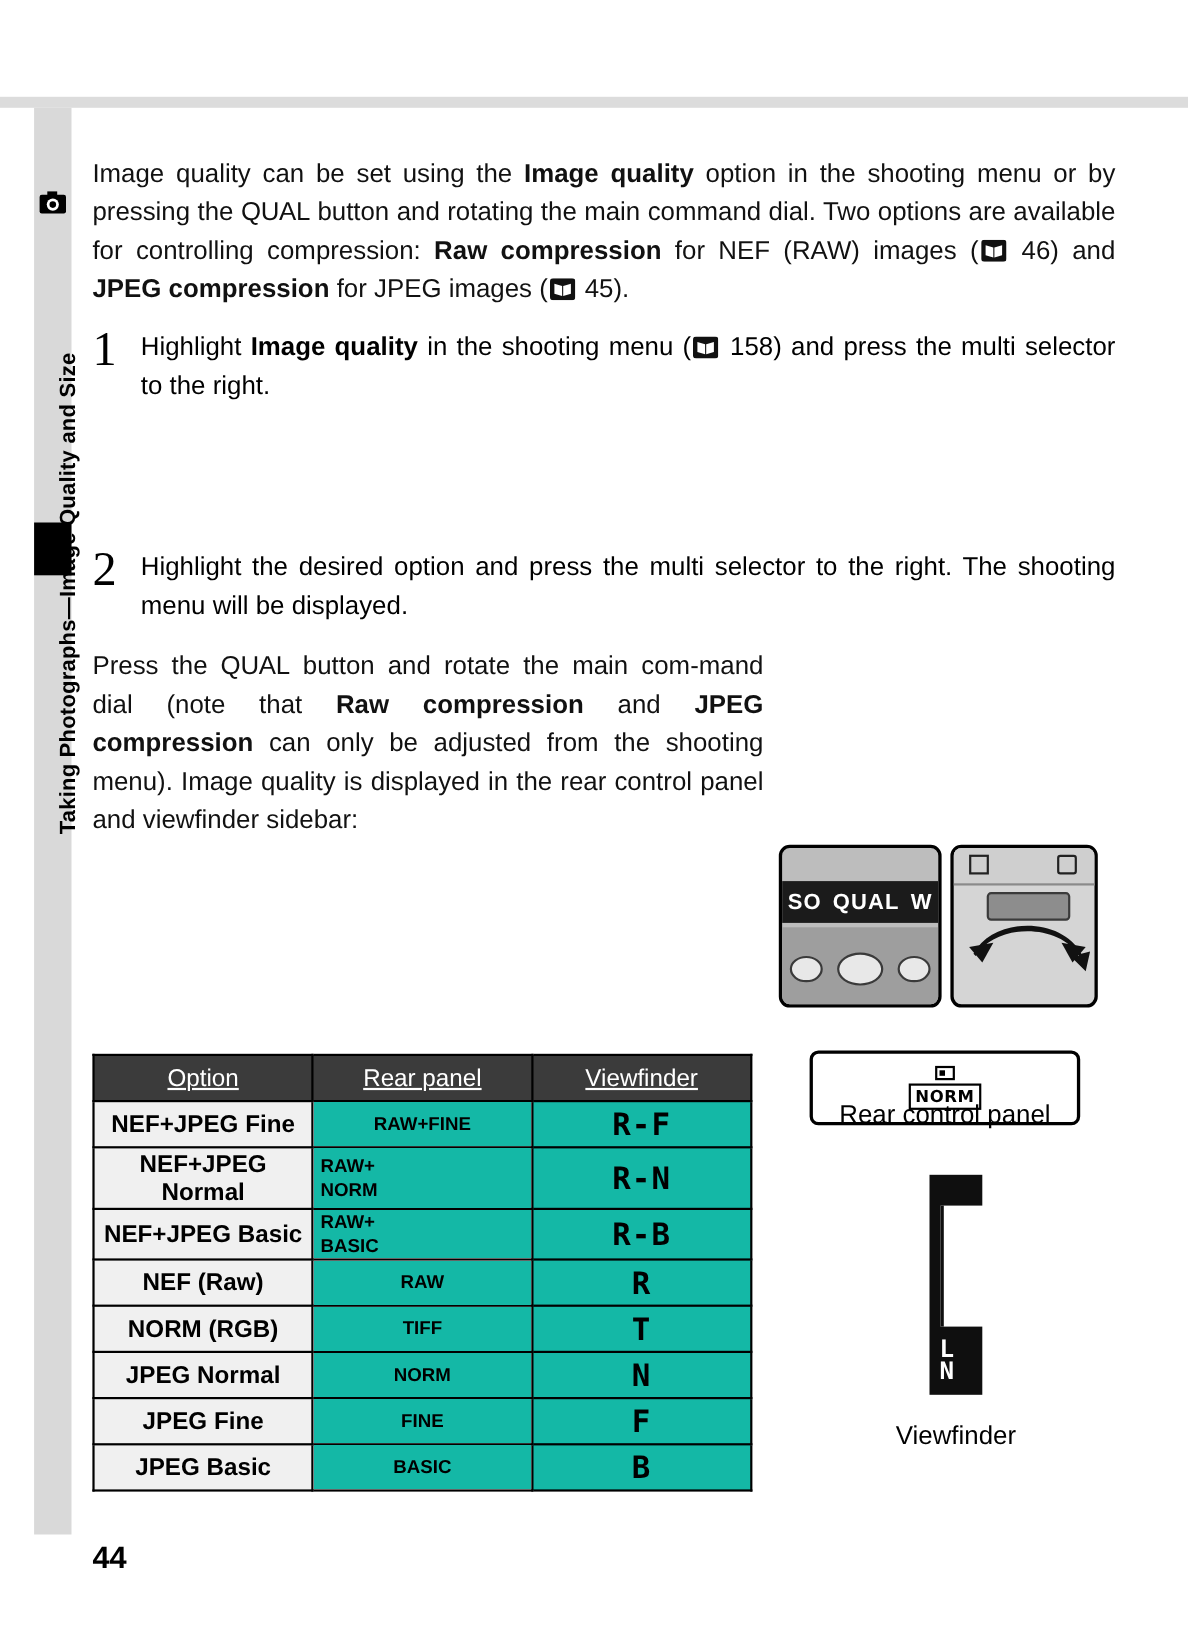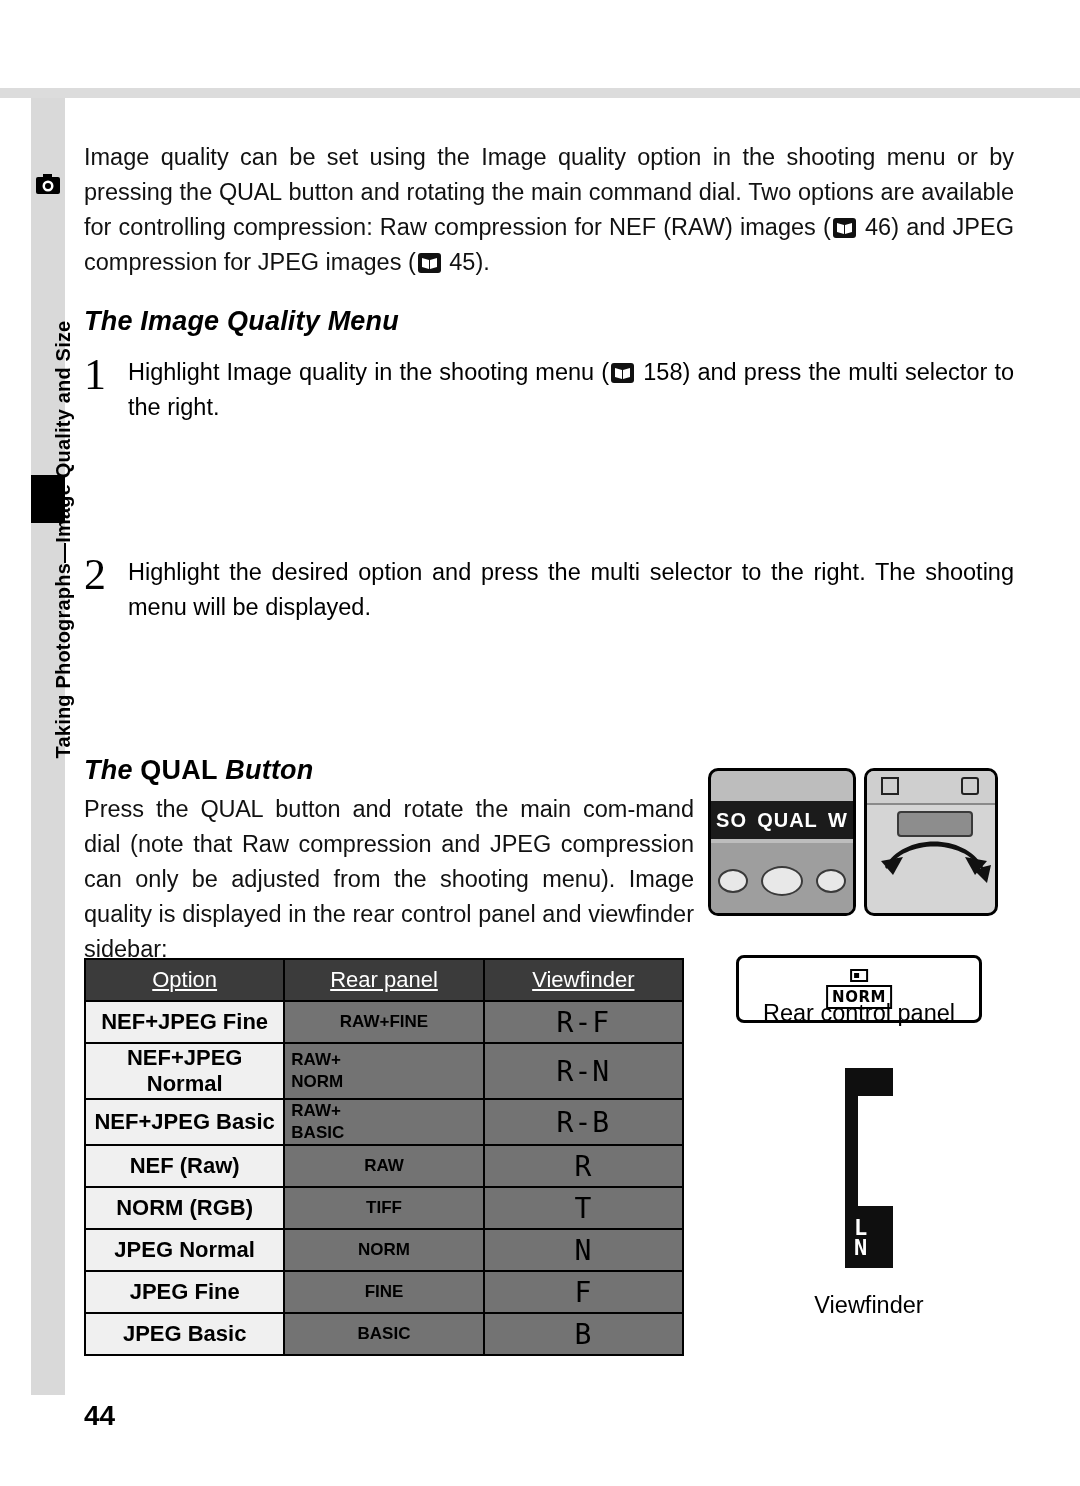--- a/index.html
+++ b/index.html
@@ -56,21 +56,21 @@
     left:84px; top:140px;
     width:930px;
   }
   p.body {
     margin:0;
     font-size:23.5px;
     line-height:35px;
     text-align:justify;
     color:#111;
   }
-  .b { font-weight:normal; }
+  .b { font-weight:bold; }
   .qual-inline { font-family:"Liberation Sans", sans-serif; font-weight:normal; letter-spacing:-0.3px;}
   h2.sub {
     font-size:27px;
     font-style:italic;
     font-weight:bold;
     margin:26px 0 6px 0;
     letter-spacing:0.2px;
   }
   .step {
     position:relative;
@@ -115,41 +115,41 @@
     font-weight:normal;
     height:42px;
     border:2px solid #000;
     text-align:center;
     text-decoration:underline;
   }
   table.qual td {
     border:2px solid #000;
     text-align:center;
     height:42px;
-    background:#737373;
+    background:#14b8a6;
   }
   td.opt {
     font-size:22px;
     font-weight:bold;
     background:#f0f0f0 !important;
     width:336px;
     margin-top:48px;
   }
   td.rear {
     font-size:17px;
     font-weight:bold;
     width:130px;
     position:relative;
     padding:0 6px;
   }
   td.vf {
     width:130px;
     font-family:"DejaVu Sans Mono", monospace;
     font-size:28px;
-    font-weight:normal;
+    font-weight:bold;
     letter-spacing:1px;
   }
   .rear-2line { display:block; line-height:22px; text-align:left; }
 
   
   .fig-camera {
     position:absolute; left:708px; top:768px;
     width:290px; height:148px;
   }
   .cam-left {
@@ -255,37 +255,35 @@
   <p class="body"><span>Image quality can be set using the </span><span class="b">Image quality</span><span> option in the shooting menu or by pressing the </span><span class="qual-inline">QUAL</span><span> button and rotating the main command dial. Two options are available for controlling compression: </span><span class="b">Raw compression</span><span> for NEF (RAW) images (</span><span class="bookicon"><svg width="23" height="20" viewBox="0 0 23 20">
           <rect x="0" y="0" width="23" height="20" rx="3" fill="#111"></rect>
           <path d="M4 5 L11 7 L11 16 L4 14 Z" fill="#fff"></path>
           <path d="M19 5 L12 7 L12 16 L19 14 Z" fill="#fff"></path>
         </svg></span> <span>46</span><span>) and </span><span class="b">JPEG compression</span><span> for JPEG images (</span><span class="bookicon"><svg width="23" height="20" viewBox="0 0 23 20">
           <rect x="0" y="0" width="23" height="20" rx="3" fill="#111"></rect>
           <path d="M4 5 L11 7 L11 16 L4 14 Z" fill="#fff"></path>
           <path d="M19 5 L12 7 L12 16 L19 14 Z" fill="#fff"></path>
         </svg></span> <span>45</span><span>).</span></p>
 
-  <h2 class="sub">The Image Quality Menu</h2>
 
   <div class="step" style="margin-top:18px;">
     <div class="step-num">1</div>
     <div class="step-text"><span>Highlight </span><span class="b">Image quality</span><span> in the shooting menu (</span><span class="bookicon"><svg width="23" height="20" viewBox="0 0 23 20">
             <rect x="0" y="0" width="23" height="20" rx="3" fill="#111"></rect>
             <path d="M4 5 L11 7 L11 16 L4 14 Z" fill="#fff"></path>
             <path d="M19 5 L12 7 L12 16 L19 14 Z" fill="#fff"></path>
           </svg></span> <span>158</span><span>) and press the multi selector to the right.</span></div>
   </div>
 
   <div class="step" style="margin-top:110px;">
     <div class="step-num">2</div>
     <div class="step-text">Highlight the desired option and press the multi selector to the right.  The shooting menu will be displayed.</div>
   </div>
 
-  <h2 class="sub" style="margin-top:110px;"><span>The </span><span style="font-style:normal;">QUAL</span><span> Button</span></h2>
 
   <p class="body" style="width:610px;"><span>Press the </span><span class="qual-inline">QUAL</span><span> button and rotate the main com-mand dial (note that </span><span class="b">Raw compression</span><span> and </span><span class="b">JPEG compression</span><span> can only be adjusted from the shooting menu).  Image quality is displayed in the rear control panel and viewfinder sidebar:</span></p>
 </div>
 
 <table class="qual">
   <thead>
     <tr>
       <th>Option</th>
       <th>Rear panel</th>
       <th>Viewfinder</th>

